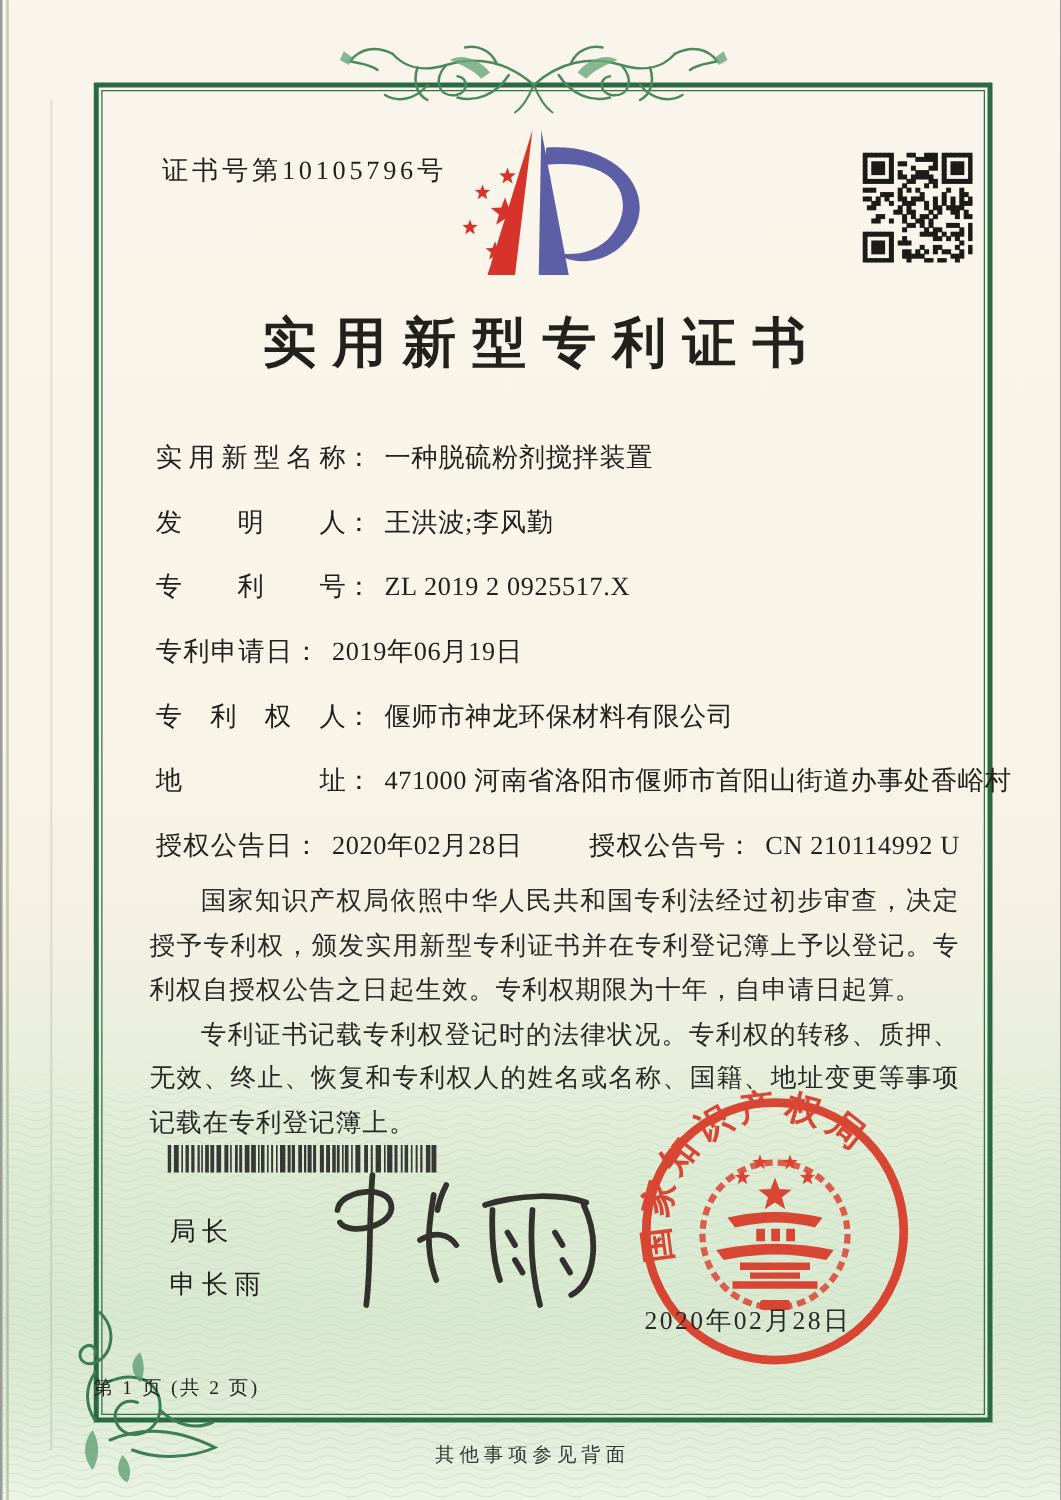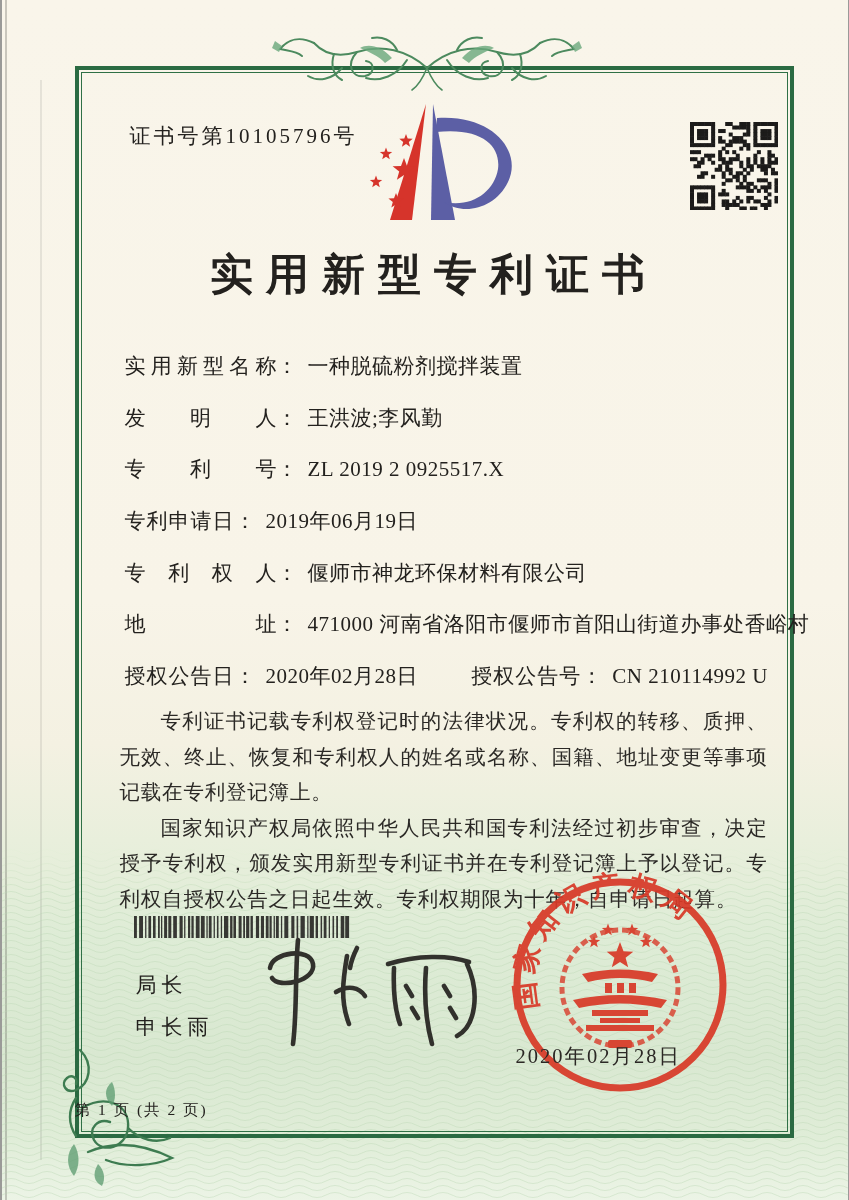--- a/index.html
+++ b/index.html
@@ -454,22 +454,22 @@
     </div>
     <div class="frow">
       <span class="flabel natural">授权公告日</span><span class="fcolon">：</span><span class="fvalue">2020年02月28日</span>
       <span class="grant-no">
         <span class="flabel natural">授权公告号</span><span class="fcolon">：</span><span class="fvalue">CN 210114992 U</span>
       </span>
     </div>
   </div>
 
   <div class="abs paras">
+    <p>国家知识产权局依照中华人民共和国专利法经过初步审查，决定授予专利权，颁发实用新型专利证书并在专利登记簿上予以登记。专利权自授权公告之日起生效。专利权期限为十年，自申请日起算。</p>
     <p>专利证书记载专利权登记时的法律状况。专利权的转移、质押、无效、终止、恢复和专利权人的姓名或名称、国籍、地址变更等事项记载在专利登记簿上。</p>
-    <p>国家知识产权局依照中华人民共和国专利法经过初步审查，决定授予专利权，颁发实用新型专利证书并在专利登记簿上予以登记。专利权自授权公告之日起生效。专利权期限为十年，自申请日起算。</p>
   </div>
 
   <svg class="abs barcode" width="220" height="24" id="barcode">
       <rect x="0.0" y="0" width="2.9" height="22" fill="#21201e"></rect>
       <rect x="5.1" y="0" width="3.9" height="22" fill="#21201e"></rect>
       <rect x="11.1" y="0" width="1.3" height="22" fill="#21201e"></rect>
       <rect x="14.4" y="0" width="2.7" height="22" fill="#21201e"></rect>
       <rect x="19.0" y="0" width="2.6" height="22" fill="#21201e"></rect>
       <rect x="24.0" y="0" width="1.8" height="22" fill="#21201e"></rect>
       <rect x="27.0" y="0" width="1.3" height="22" fill="#21201e"></rect>
@@ -560,14 +560,15 @@
       <rect x="93" y="146" width="40" height="5"></rect>
       <rect x="79" y="153" width="68" height="6"></rect>
     </g>
     <circle cx="113" cy="116" r="58" fill="none" stroke="#d83a28" stroke-width="5" stroke-dasharray="7 4" opacity=".85"></circle>
     <rect x="101" y="168" width="24" height="8" rx="2" fill="#d83a28"></rect>
   </svg>
 
   <div class="abs seal-date">2020年02月28日</div>
 
   <div class="abs page-footer">第 1 页 (共 2 页)</div>
+  <div class="abs back-note">其他事项参见背面</div>
 
 </div>
 
 </body></html>

